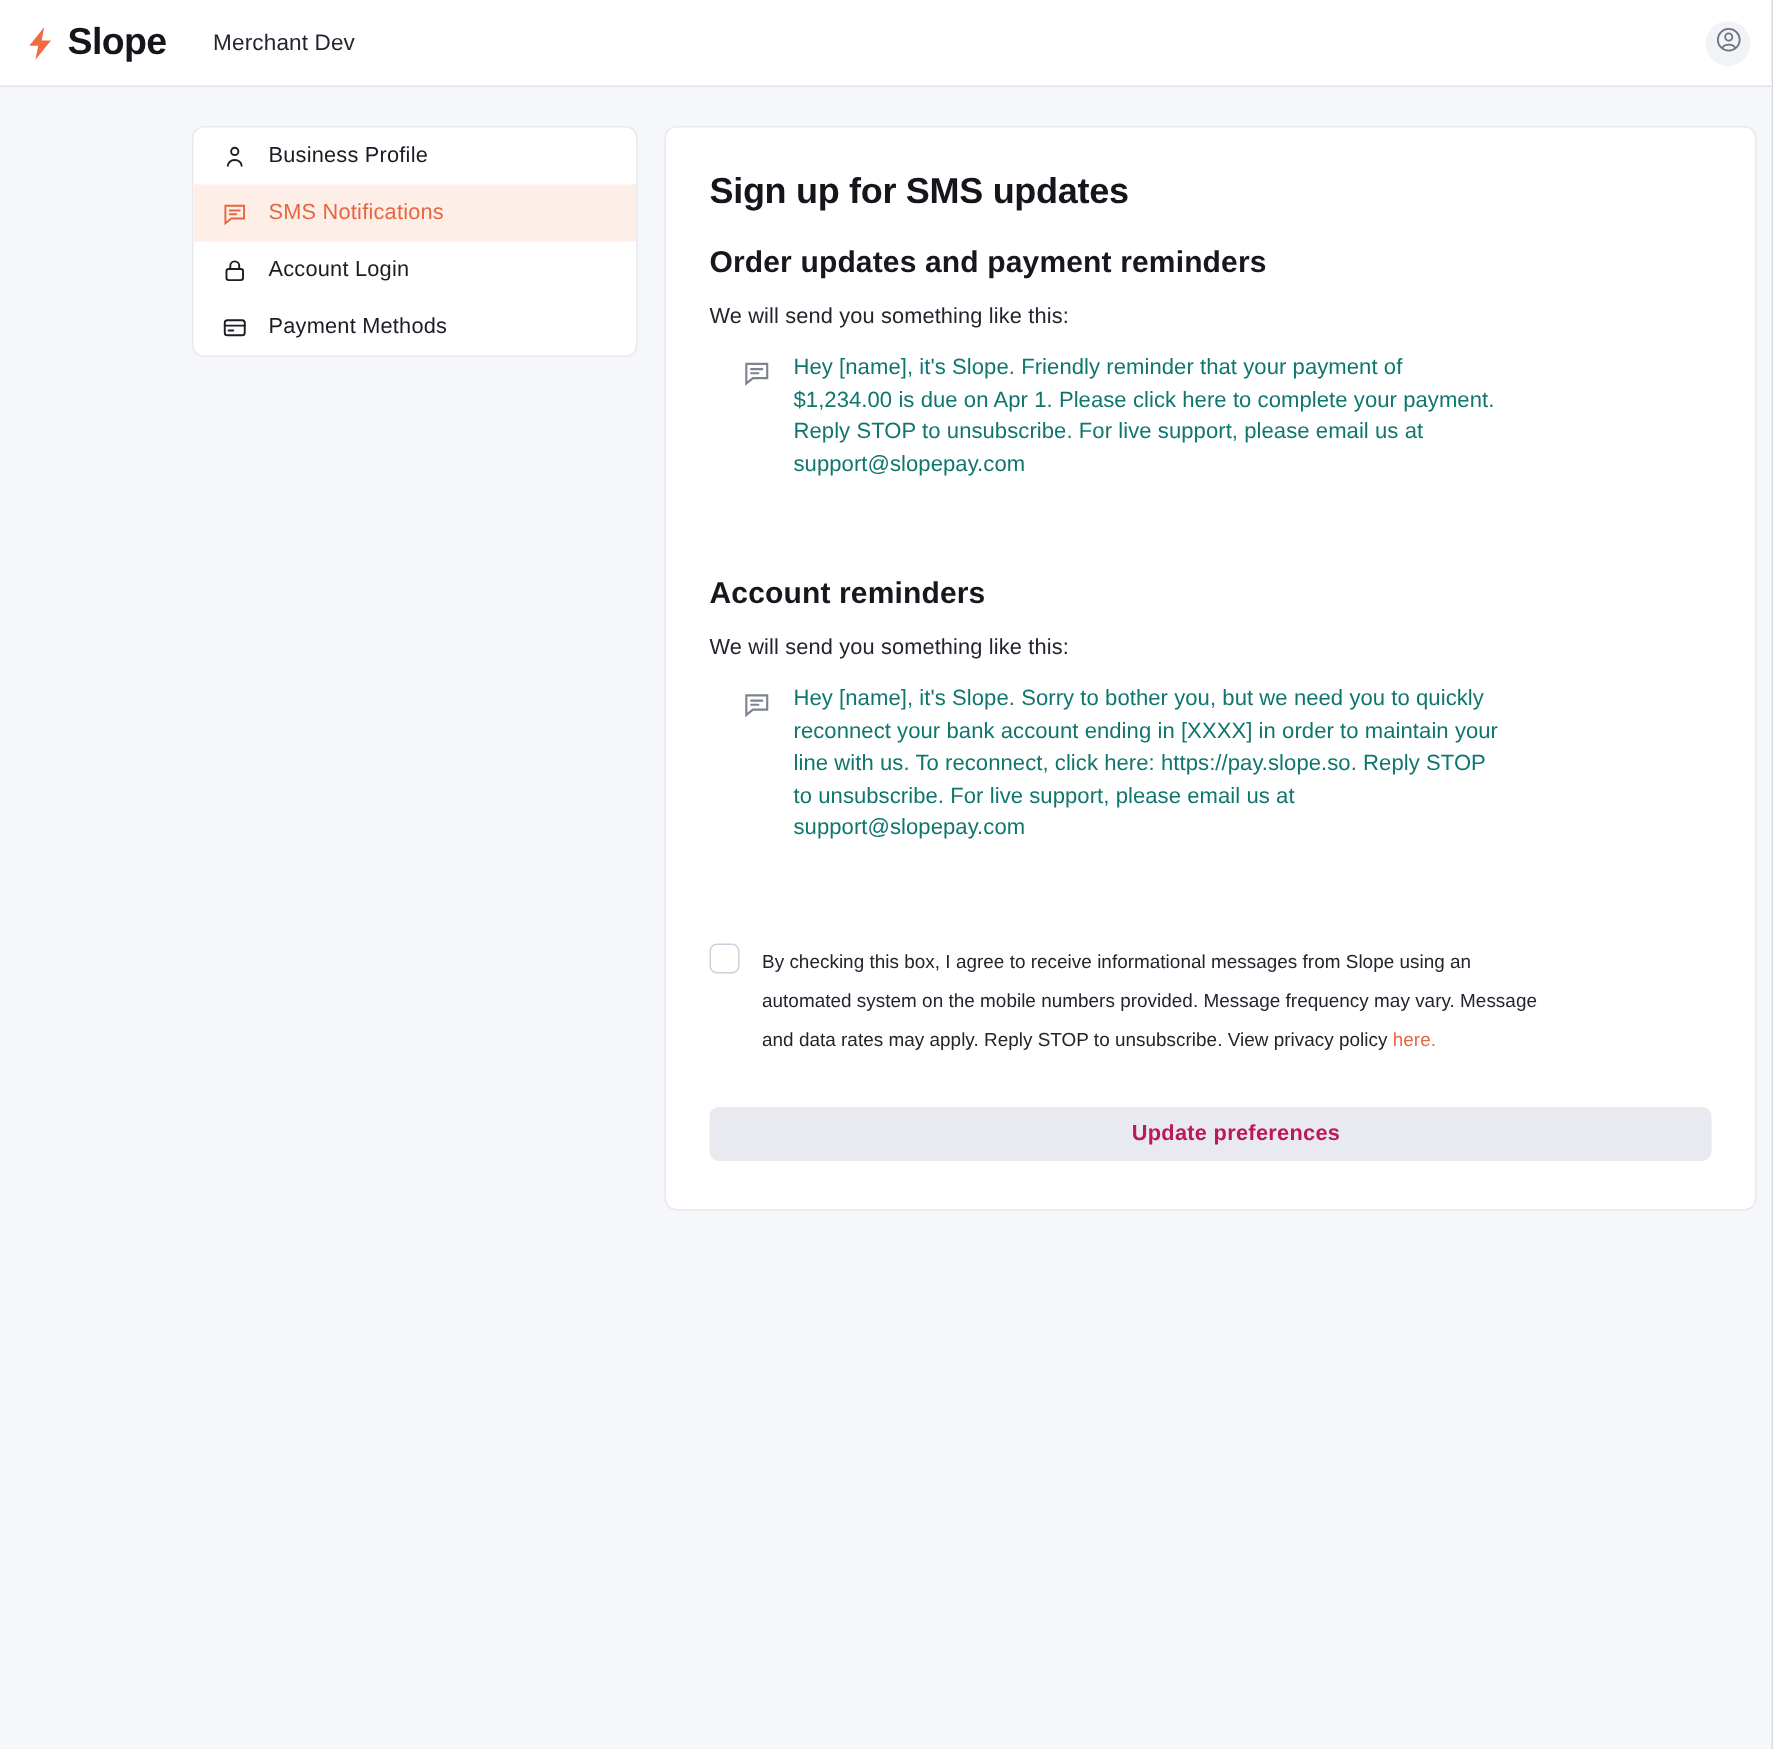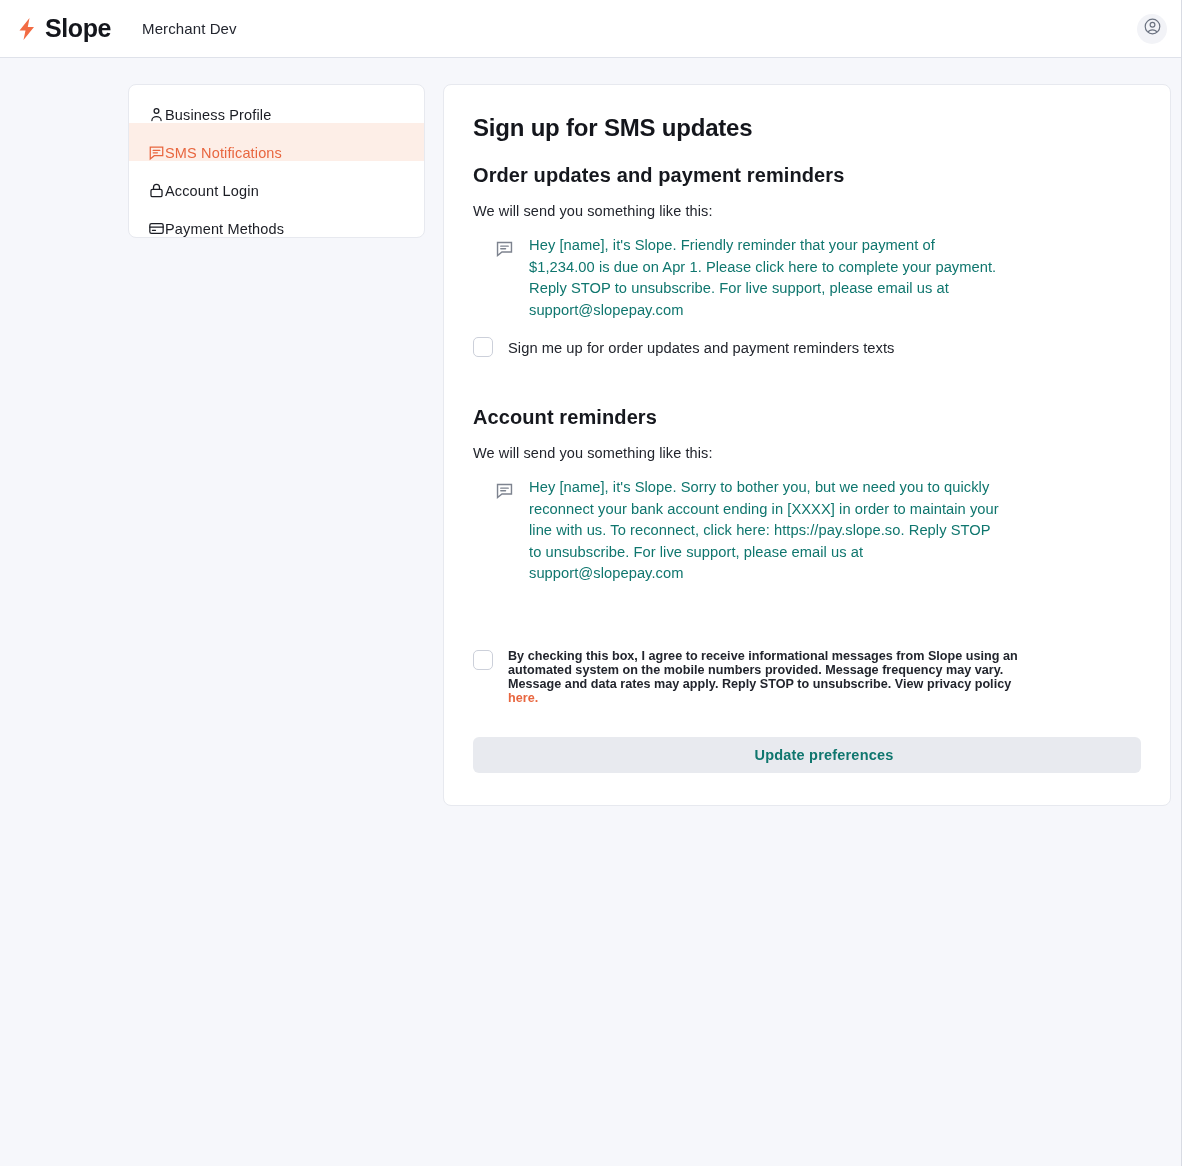--- a/index.html
+++ b/index.html
@@ -89,21 +89,22 @@
     align-items: center;
     padding: 0 19px;
     border-bottom: 1px solid #ebedf2;
     font-size: 17px;
     color: #1b1d24;
     letter-spacing: 0.2px;
   }
   .side-list { padding: 0; }
   .side-item {
     display: flex;
-    align-items: flex-end;
+    align-items: center;
+    gap: 14px;
     height: 38px;
     padding: 0 19px;
     cursor: pointer;
     color: #1b1d24;
     font-size: 14.5px;
     letter-spacing: 0.15px;
   }
   .side-item .ico { width: 17px; height: 17px; display: block; flex: 0 0 17px; }
   .side-item.active { background: #fdeee7; color: #e8663f; }
 
@@ -179,35 +180,34 @@
   .consent-row {
     display: flex;
     align-items: flex-start;
     gap: 15px;
     margin-bottom: 32px;
   }
   .consent-row .cbox { margin-top: 1px; }
   .consent-text {
     font-size: 12.6px;
     color: #22252d;
-    line-height: 14px;
+    line-height: 26px;
     letter-spacing: 0.02px;
     max-width: 520px;
-    font-weight: bold;
   }
   .consent-text a { color: #e8663f; text-decoration: none; }
 
   .update-btn {
     display: block;
     width: 100%;
     height: 36px;
     border: none;
     border-radius: 6px;
     background: #e8eaef;
-    color: #0f766e;
+    color: #be185d;
     font-family: "Liberation Sans", sans-serif;
     font-size: 14.5px;
     font-weight: bold;
     letter-spacing: 0.2px;
     cursor: default;
     padding-left: 34px;
   }
 </style>
 </head>
 <body>
@@ -292,24 +292,20 @@
       <div class="sec-lead">We will send you something like this:</div>
       <div class="sample">
         <span class="bubble">
           <svg width="19" height="19" viewBox="0 0 24 24" fill="none" stroke="#7d838f" stroke-width="1.8" stroke-linecap="round">
             <path d="M3.2 4.5 h17.6 v12 h-12 l-5.6 4.5 v-4.5 h0 z"></path>
             <path d="M7.3 9 h9.4 M7.3 12.4 h6"></path>
           </svg>
         </span>
         <p>Hey [name], it's Slope. Friendly reminder that your payment of $1,234.00 is due on Apr 1. Please click here to complete your payment. Reply STOP to unsubscribe. For live support, please email us at support@slopepay.com</p>
       </div>
-      <label class="check-row">
-        <span class="cbox"></span>
-        <span class="lbl">Sign me up for order updates and payment reminders texts</span>
-      </label>
 
       <div class="gap-sections"></div>
 
       <div class="sec-title">Account reminders</div>
       <div class="sec-lead">We will send you something like this:</div>
       <div class="sample">
         <span class="bubble">
           <svg width="19" height="19" viewBox="0 0 24 24" fill="none" stroke="#7d838f" stroke-width="1.8" stroke-linecap="round">
             <path d="M3.2 4.5 h17.6 v12 h-12 l-5.6 4.5 v-4.5 h0 z"></path>
             <path d="M7.3 9 h9.4 M7.3 12.4 h6"></path>

